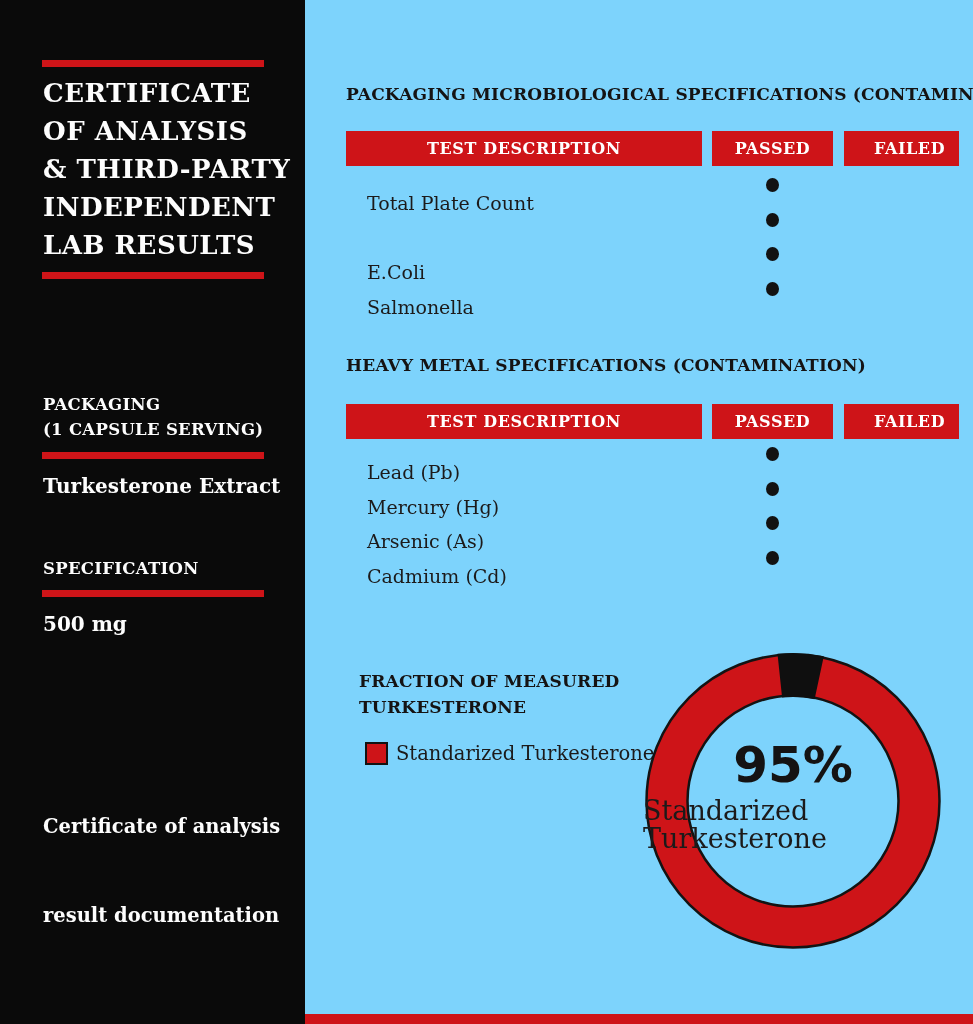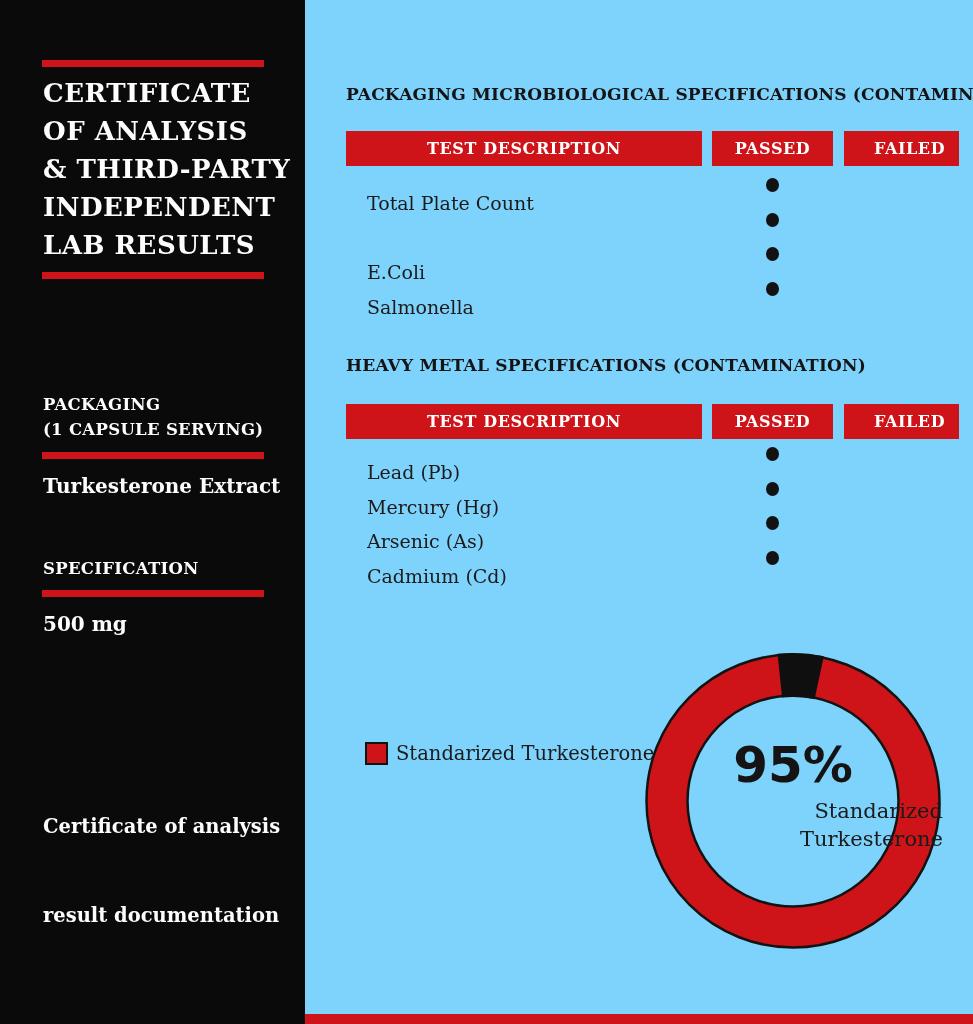--- a/index.html
+++ b/index.html
@@ -51,22 +51,22 @@
   
   .chart-title{position:absolute;left:359px;top:668px;color:#151313;font-weight:bold;
     font-size:17px;line-height:26px;letter-spacing:0.2px;white-space:nowrap;}
   .legend{position:absolute;left:365px;top:742px;display:flex;align-items:center;}
   .legend-swatch{width:19px;height:19px;background:#ce1418;border:2px solid #121212;margin-right:8px;}
   .legend-label{font-size:19.5px;color:#1c1a1a;white-space:nowrap;}
   .donut{position:absolute;left:643px;top:651px;width:300px;height:300px;}
   .donut-value{position:absolute;left:643px;top:737px;width:300px;text-align:center;
     font-family:"DejaVu Sans","Liberation Sans",sans-serif;font-weight:bold;
     font-size:50px;line-height:56px;color:#151313;}
-  .donut-label{position:absolute;left:643px;top:797px;width:300px;text-align:right;
-    font-size:21px;line-height:28px;color:#1c1a1a;}
+  .donut-label{position:absolute;left:643px;top:797px;width:300px;text-align:left;
+    font-size:27px;line-height:28px;color:#1c1a1a;}
   
   .bottom-strip{position:absolute;left:305px;right:0;top:1014px;height:10px;background:#ce1418;}
 </style>
 </head>
 <body>
 
 <div class="canvas">
 
   <div class="sidebar">
     <div class="rule rule-1"></div>
@@ -168,20 +168,24 @@
     </div>
     <div class="trow">
       <span class="tlabel">Cadmium (Cd)</span>
       <span class="tpass">
           <span class="dot"></span>
         </span>
       <span class="tfail"></span>
     </div>
   </div>
 
+  <div class="chart-title">
+    <div>FRACTION OF MEASURED</div>
+    <div>TURKESTERONE</div>
+  </div>
 
   <div class="legend">
     <span class="legend-swatch"></span>
     <span class="legend-label">Standarized Turkesterone</span>
   </div>
 
   <svg class="donut" viewBox="0 0 300 300" aria-hidden="true">
     <circle cx="150" cy="150" r="126" fill="none" stroke="#ce1418" stroke-width="41"></circle>
     <circle cx="150" cy="150" r="146.5" fill="none" stroke="#131313" stroke-width="2.5"></circle>
     <circle cx="150" cy="150" r="105.5" fill="none" stroke="#131313" stroke-width="2.5"></circle>

